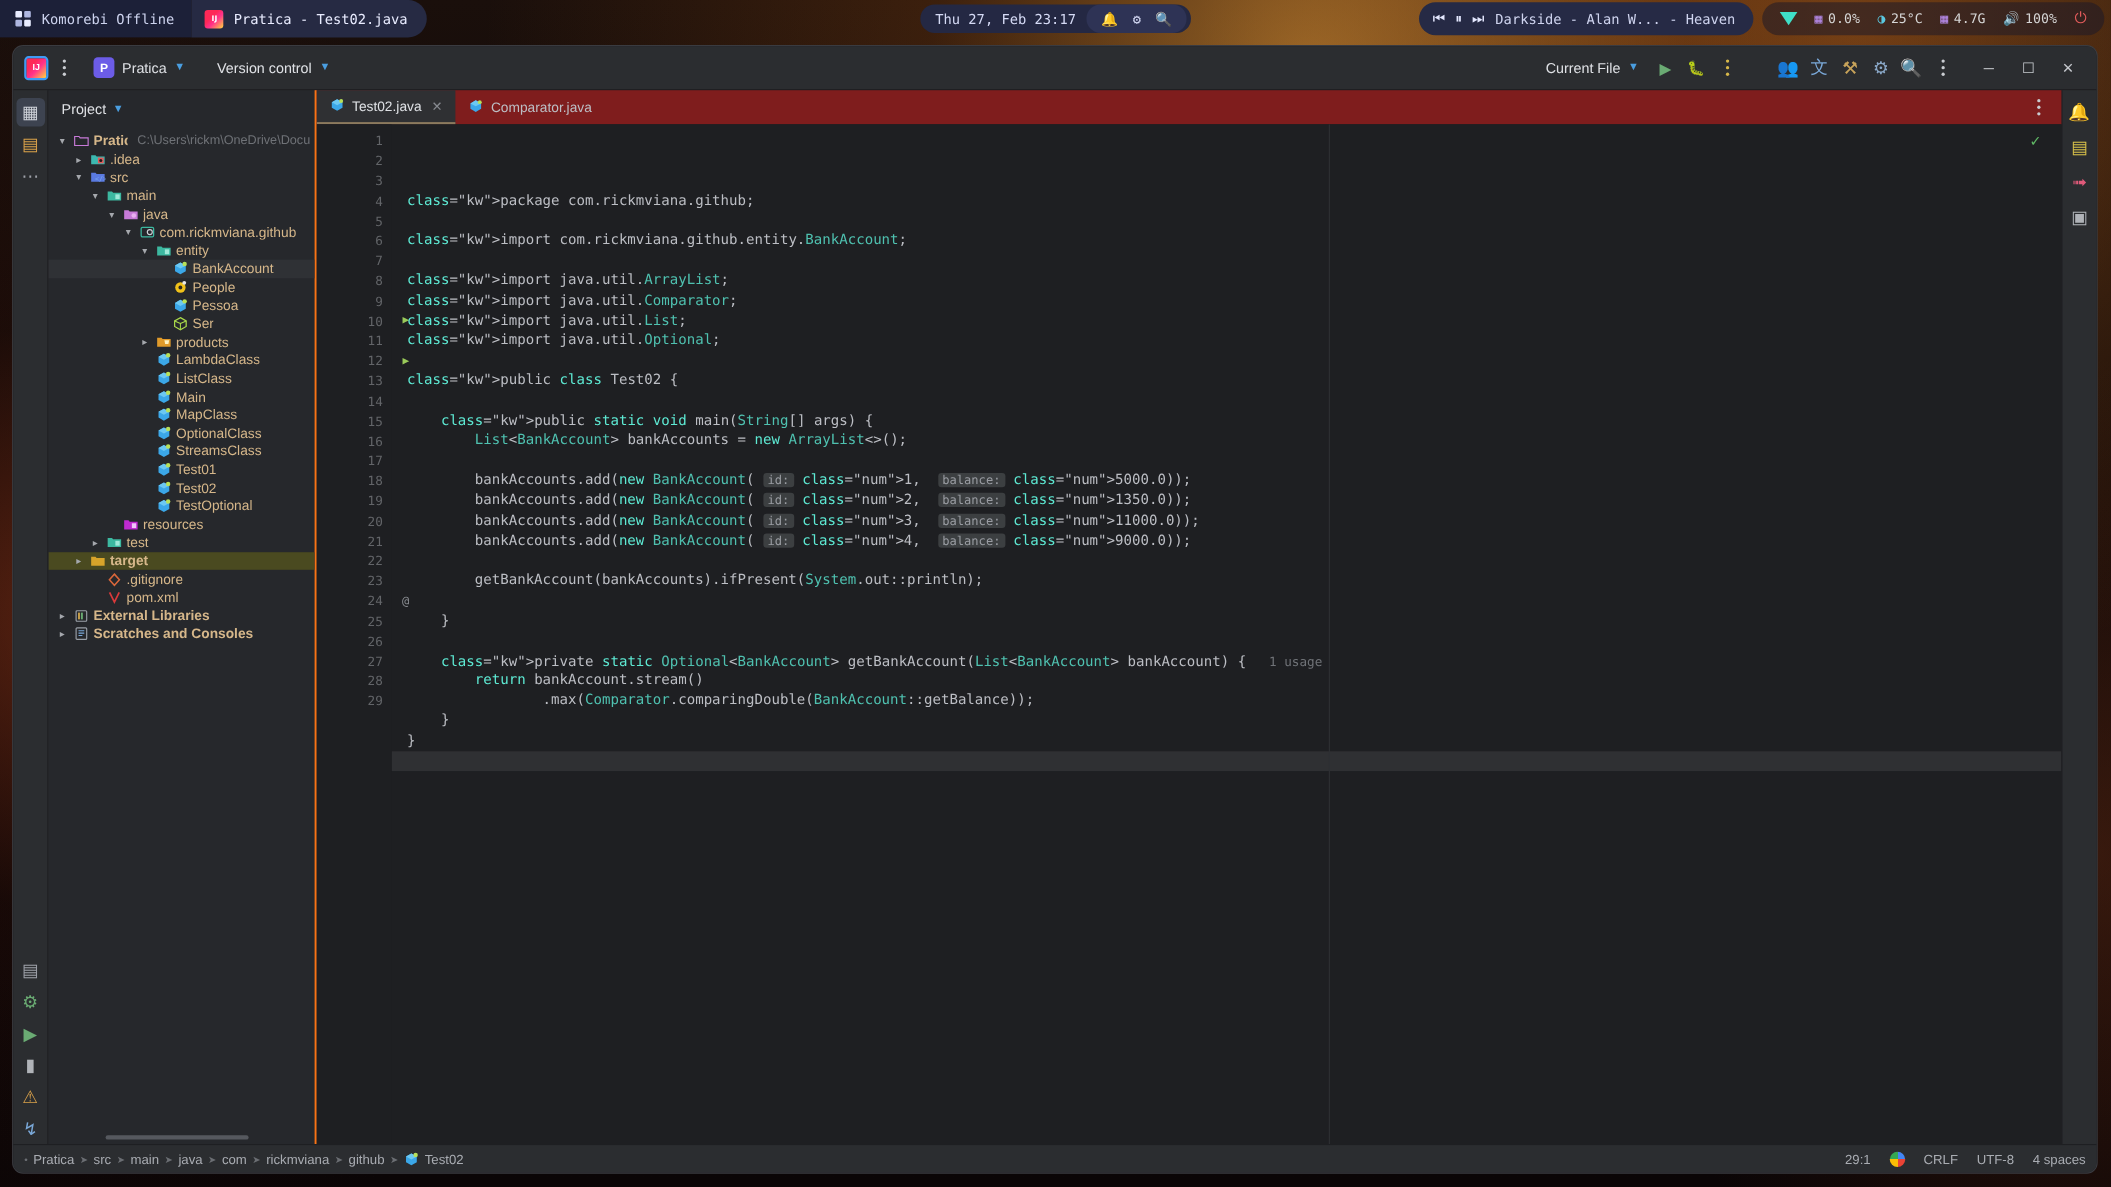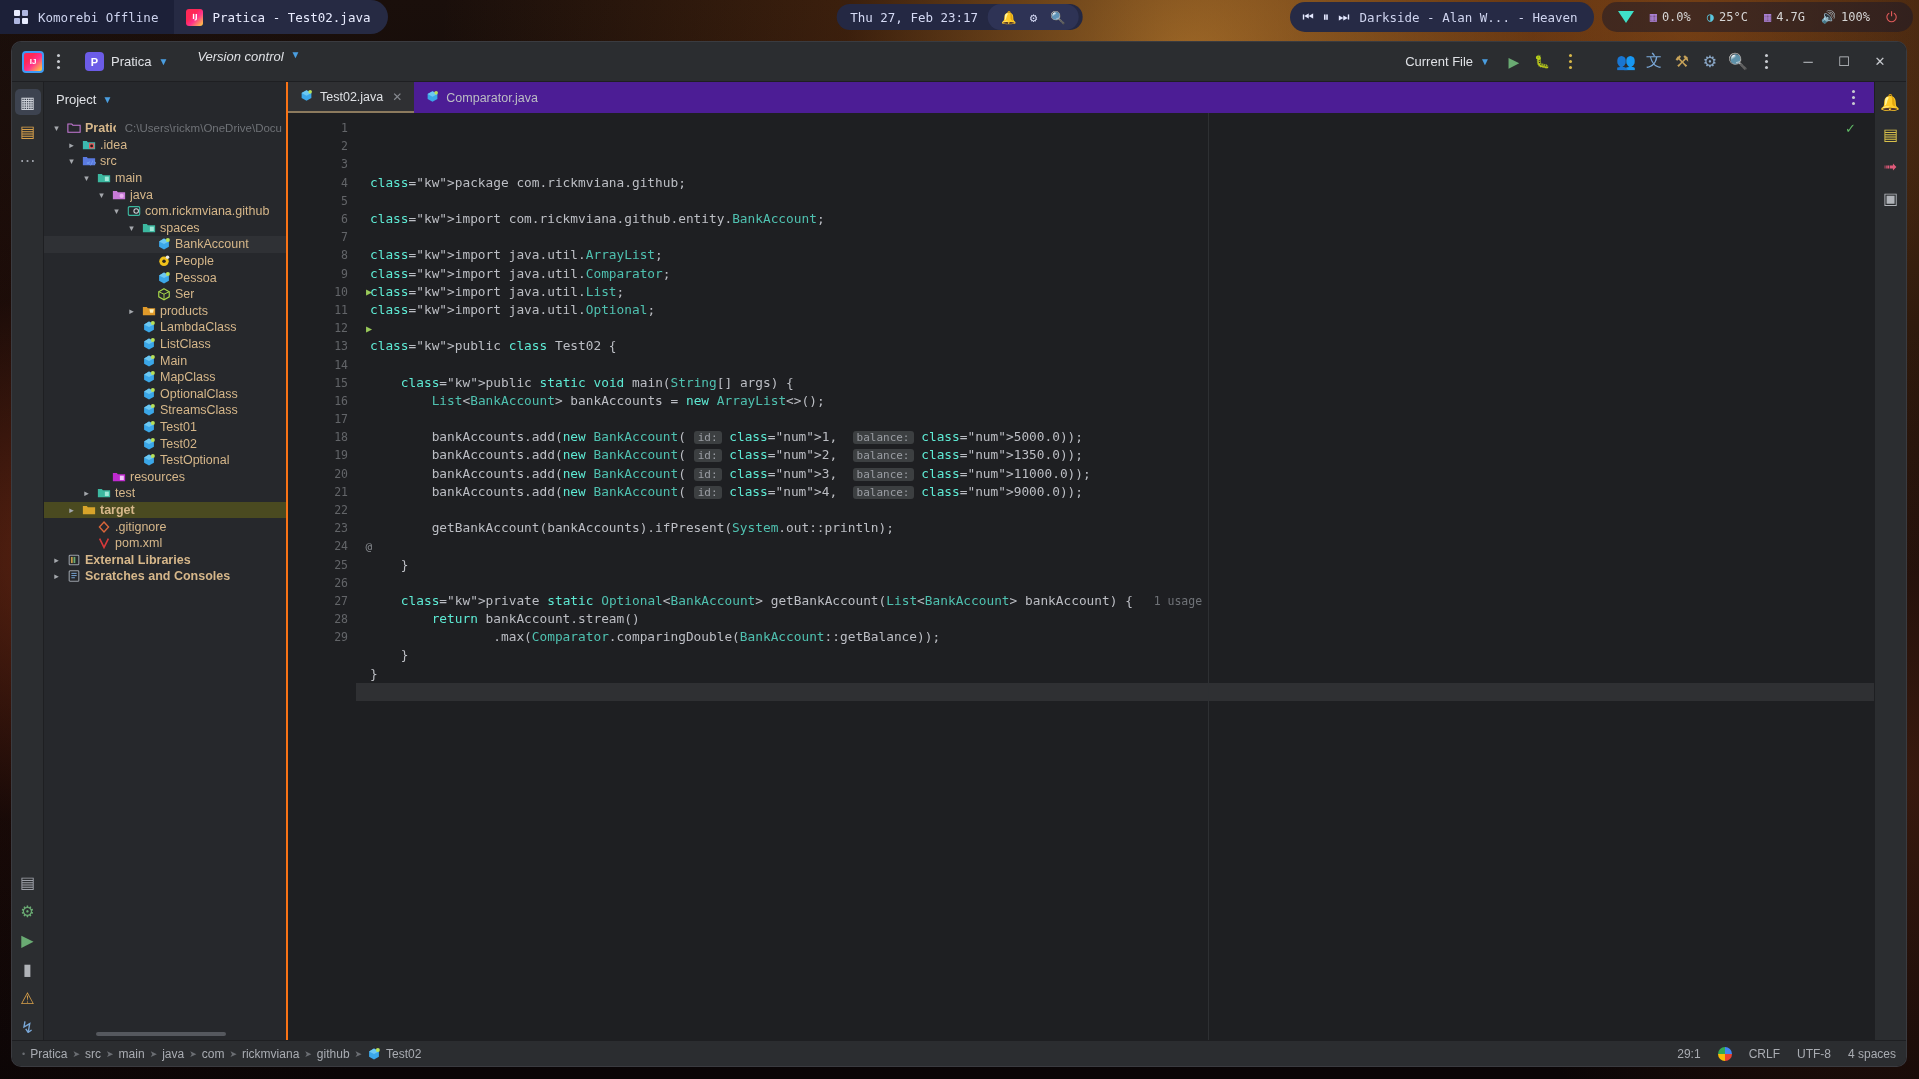--- a/index.html
+++ b/index.html
@@ -106,22 +106,22 @@
   .kebab i{ width:3px;height:3px;border-radius:50%;background:#c9ccd1;display:block; }
   .proj-chip{
     display:flex;align-items:center;gap:7px;height:26px;padding:0 9px;border-radius:5px;
     font-size:13px;color:#dfe1e5;margin-left:4px;
   }
   .proj-badge{
     width:19px;height:19px;border-radius:4px;background:#6c5ce7;color:#fff;
     font-size:11px;display:flex;align-items:center;justify-content:center;font-weight:600;
   }
   .vcs-chip{
-    display:flex;align-items:flex-start;gap:7px;height:26px;padding:0 9px;border-radius:5px;
-    font-size:13px;color:#dfe1e5;margin-left:8px;font-style:italic;
+    display:flex;align-items:center;gap:7px;height:26px;padding:0 9px;border-radius:5px;
+    font-size:13px;color:#dfe1e5;margin-left:8px;
   }
   .chev{ color:#4a9ee0; font-size:10px; }
   .hdr-right{ margin-left:auto; display:flex; align-items:center; gap:0; }
   .runcfg{
     display:flex;align-items:center;gap:7px;height:26px;padding:0 10px;border-radius:5px;
     font-size:13px;color:#dfe1e5;
   }
   .ico-btn{
     width:28px;height:28px;display:flex;align-items:center;justify-content:center;
     border-radius:5px;color:#c0c3c8;
@@ -160,21 +160,21 @@
   .tw{ width:13px; display:flex; align-items:center; justify-content:center; color:#a5a8ad; font-size:9px; flex:none; }
   .ticon{ width:14px;height:14px;flex:none;display:flex;align-items:center;justify-content:center; }
   .tlabel{ overflow:hidden; text-overflow:clip; }
   .tpath{ color:#6f7277; font-size:11.5px; margin-left:5px; }
   .hbar{
     position:absolute; left:52px; bottom:4px; width:130px; height:4px;
     background:#55585e; border-radius:2px;
   }
   
   #editor-col{ flex:1; display:flex; flex-direction:column; min-width:0; background:#1e1f22; }
-  #tabbar{ height:31px; background:#4c1d95; display:flex; align-items:stretch; flex:none; position:relative; }
+  #tabbar{ height:31px; background:#7f1d1d; display:flex; align-items:stretch; flex:none; position:relative; }
   .etab{
     display:flex; align-items:center; gap:7px; padding:0 12px; font-size:12.5px;
     color:#bcbec4; cursor:default;
   }
   .etab.active{ background:#2f3033; border-bottom:2px solid #8c7a5e; color:#dfe1e5; }
   .tab-x{ color:#878a90; font-size:12px; margin-left:2px; }
   .tabbar-right{ margin-left:auto; display:flex; align-items:center; padding-right:10px; }
   #editor-area{ flex:1; display:flex; min-height:0; position:relative; background:#1e1f22; }
   #gutter{
     width:68px; flex:none; background:#1e1f22; padding-top:6px;
@@ -428,21 +428,21 @@
             <span class="tlabel">com.rickmviana.github</span>
           </div>
           <div class="trow" style="padding-left: 81px;">
             <span class="tw">▾</span>
             <span class="ticon">
               <svg width="14" height="14" viewBox="0 0 16 16">
                 <path d="M1 3.5h4.5l1.2 1.4H15v8H1z" fill="#3cb8a0"></path>
                 <rect x="9" y="6.5" width="4.5" height="5" fill="#9fe8d8"></rect>
               </svg>
             </span>
-            <span class="tlabel">spaces</span>
+            <span class="tlabel">entity</span>
           </div>
           <div class="trow sel" style="padding-left: 96px;">
             <span class="tw"></span>
             <span class="ticon">
               <svg width="14" height="14" viewBox="0 0 16 16">
                 <path d="M8 1.8 13.6 5v6L8 14.2 2.4 11V5z" fill="#3ba7e8"></path>
                 <path d="M8 1.8 13.6 5 8 8.1 2.4 5z" fill="#6cc8f2"></path>
                 <circle cx="12.4" cy="3.4" r="2.3" fill="#b7e05a"></circle>
               </svg>
             </span>

